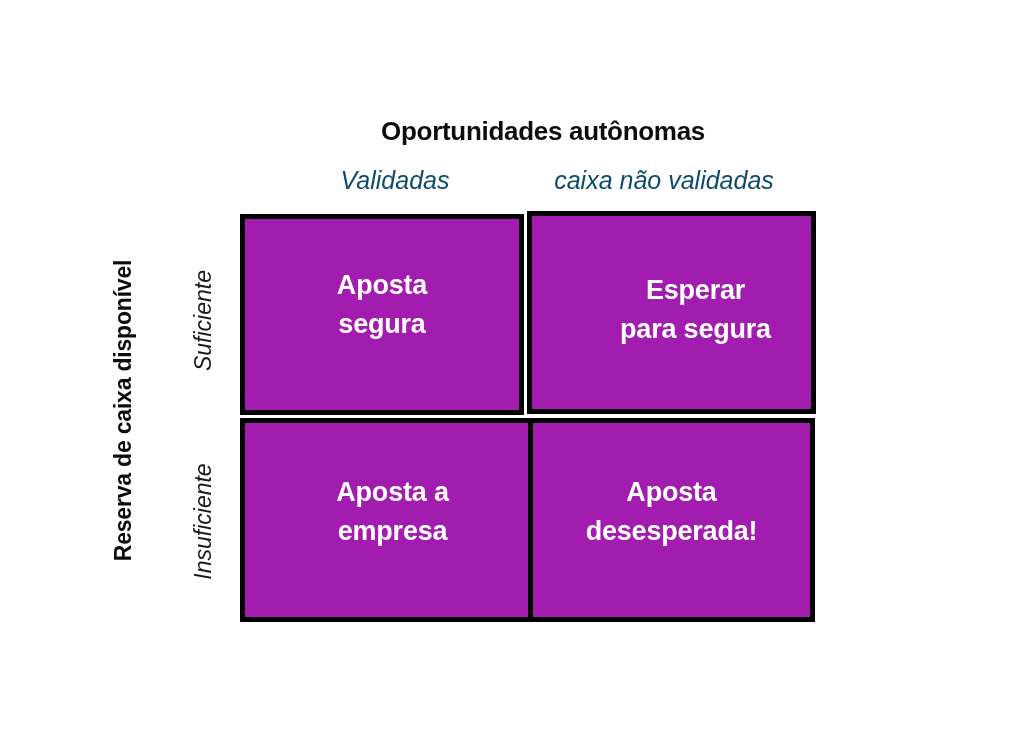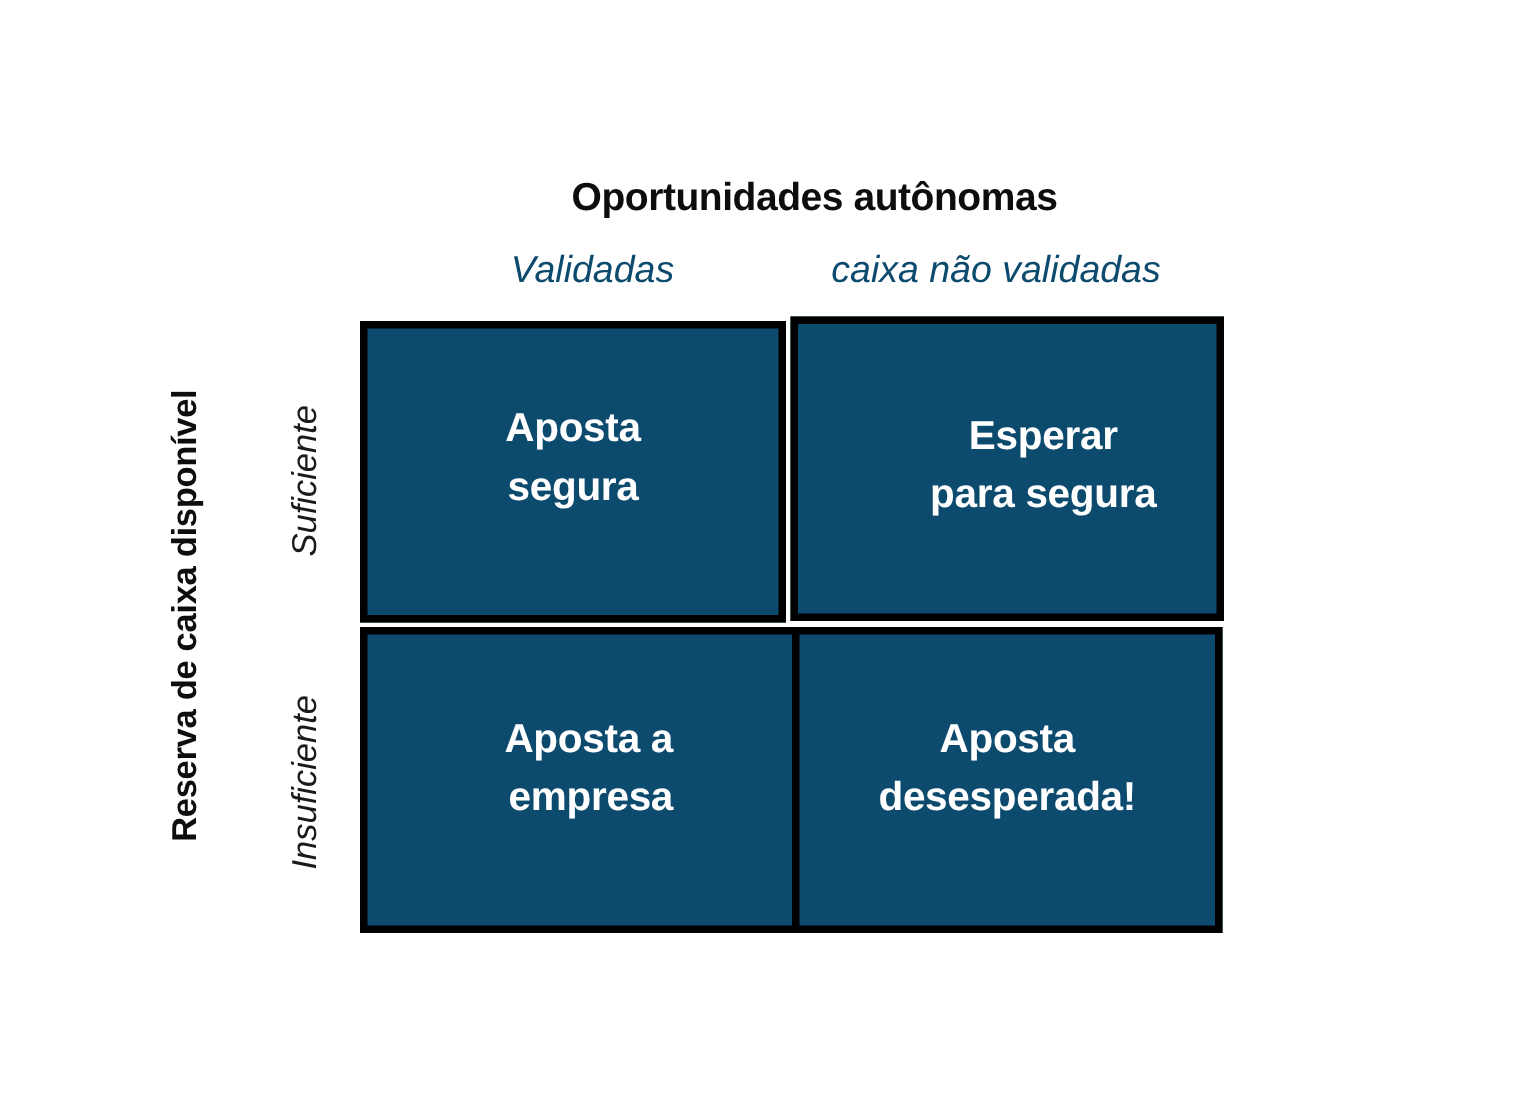--- a/index.html
+++ b/index.html
@@ -69,40 +69,40 @@
     text-align: center;
     transform: rotate(-90deg);
   }
   .row-head.r0 { left: 103px; top: 307px; width: 200px; }
   .row-head.r1 { left: 103px; top: 508px; width: 200px; }
 
   
   .matrix { position: absolute; }
   .cell {
     position: absolute;
-    background: #0c4a6e;
+    background: #a21caf;
     border: 5px solid #000000;
     box-sizing: border-box;
     display: flex;
     flex-direction: column;
     align-items: center;
     justify-content: flex-start;
     color: #ffffff;
     font-size: 27px;
     font-weight: 700;
     line-height: 1.45;
     text-align: center;
     letter-spacing: -0.2px;
   }
   .cell .lines { margin-top: 0; }
   .cell .ln { display: block; white-space: nowrap; }
 
   .cell.q00 { left: 240px; top: 214px; width: 284px; height: 201px; }
   .cell.q01 { left: 527px; top: 211px; width: 289px; height: 203px; }
-  .cell.q10 { left: 240px; top: 418px; width: 305px; height: 204px; text-align: right; }
+  .cell.q10 { left: 240px; top: 418px; width: 305px; height: 204px; }
   .cell.q11 { left: 528px; top: 418px; width: 287px; height: 204px; }
 
   .cell.q00 .lines { padding-top: 47px; }
   .cell.q01 .lines { padding-top: 55px; margin-left: 48px; }
   .cell.q10 .lines { padding-top: 50px; }
   .cell.q11 .lines { padding-top: 50px; }
 </style>
 </head>
 <body>
 

